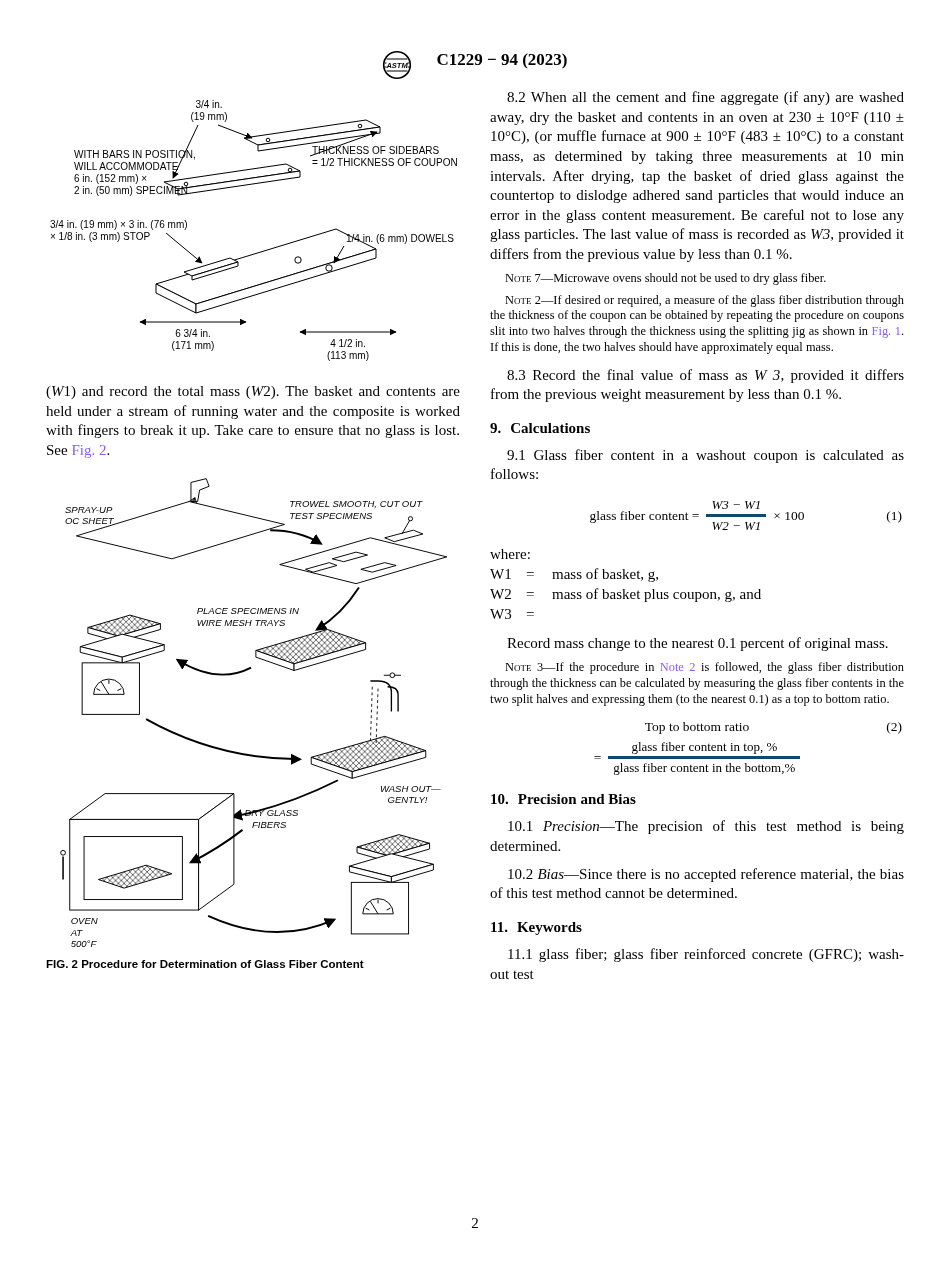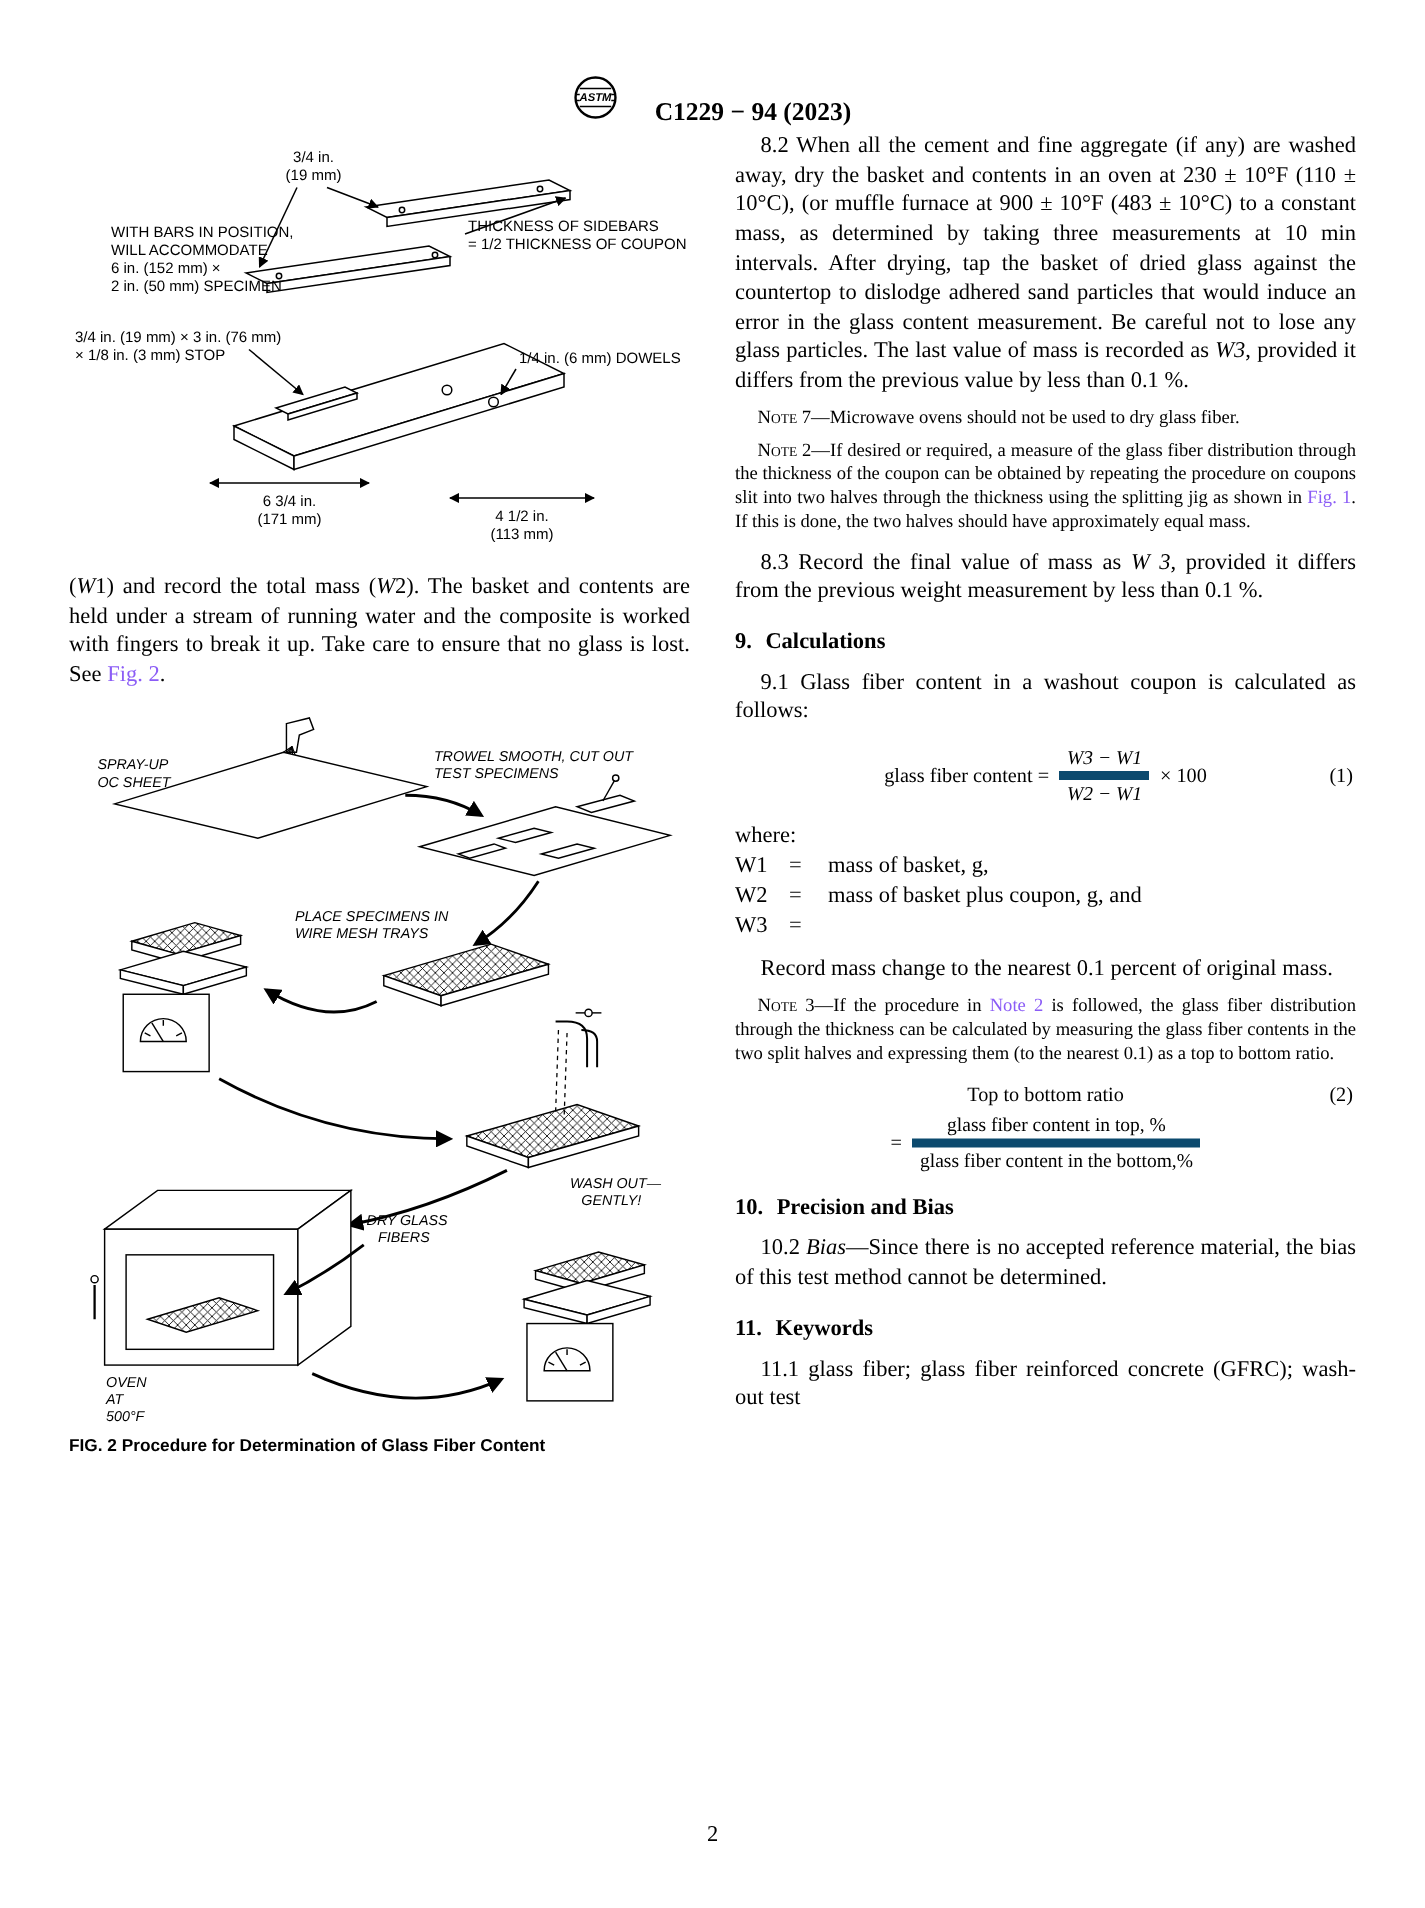--- a/index.html
+++ b/index.html
@@ -5,21 +5,21 @@
   * { box-sizing: border-box; }
   html, body { margin: 0; padding: 0; }
   body {
     width: 950px; height: 1272px; background: #ffffff;
     font-family: "Liberation Serif", serif; color: #000;
   }
   .page { position: relative; width: 950px; height: 1272px; overflow: hidden; background: #fff; }
 
   .header {
     position: absolute; top: 50px; left: 0; width: 100%;
-    display: flex; align-items: flex-end; justify-content: center; gap: 24px;
+    display: flex; align-items: flex-start; justify-content: center; gap: 24px;
   }
   .header .title { font-size: 17px; font-weight: bold; margin: 0; }
 
   .columns {
     position: absolute; top: 88px; left: 46px;
     width: 858px; display: flex; gap: 30px;
   }
   .col { width: 414px; }
 
   .body-para {
@@ -53,21 +53,21 @@
     fill: #000; stroke: none;
   }
   .figsvg text.lbl-it { font-style: italic; }
 
   .eq-block {
     position: relative; display: flex; justify-content: center;
     align-items: center; gap: 7px; margin: 12px 0; font-size: 13.5px;
   }
   .eq-number { position: absolute; right: 2px; font-size: 13.5px; }
   .frac { display: inline-block; text-align: center; vertical-align: middle; font-size: 13px; }
-  .frac .num { display: block; border-bottom: 6px solid #0c4a6e; padding: 0 5px 1px 5px; }
+  .frac .num { display: block; border-bottom: 3px solid #0c4a6e; padding: 0 5px 1px 5px; }
   .frac .den { display: block; padding: 1px 5px 0 5px; }
 
   .where-label { font-size: 15px; margin: 6px 0 2px 0; }
   .where-row { display: flex; font-size: 15px; line-height: 1.32; }
   .where-row .sym { width: 36px; }
   .where-row .weq { width: 26px; }
 
   .footer {
     position: absolute; top: 1215px; left: 0; width: 100%;
     text-align: center; font-size: 15px;
@@ -324,20 +324,21 @@
       <div class="eq-block" style="margin-top:2px;">
         <span>=</span>
         <span class="frac">
           <span class="num">glass fiber content in top, %</span>
           <span class="den">glass fiber content in the bottom,%</span>
         </span>
       </div>
 
       <h2 class="sec-heading"><span class="num">10.</span><span>Precision and Bias</span></h2>
 
+      <p class="body-para"><span>10.1 </span><span class="it">Precision</span><span>—The precision of this test method is being determined.</span></p>
 
       <p class="body-para" style="margin-top:8px;"><span>10.2 </span><span class="it">Bias</span><span>—Since there is no accepted reference material, the bias of this test method cannot be determined.</span></p>
 
       <h2 class="sec-heading"><span class="num">11.</span><span>Keywords</span></h2>
 
       <p class="body-para">11.1 glass fiber; glass fiber reinforced concrete (GFRC); wash-out test</p>
 
     </div>
   </div>
 

